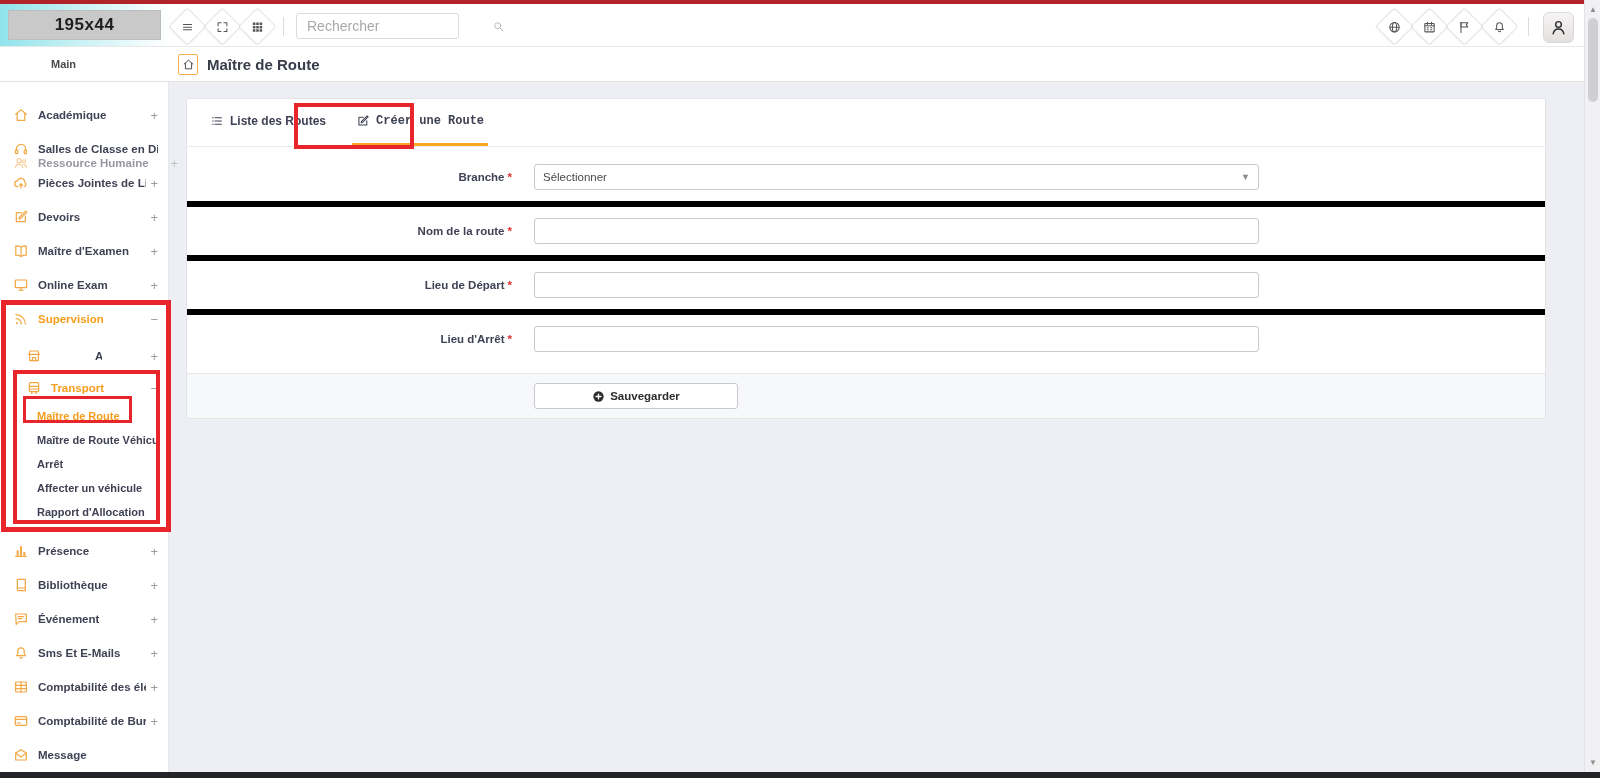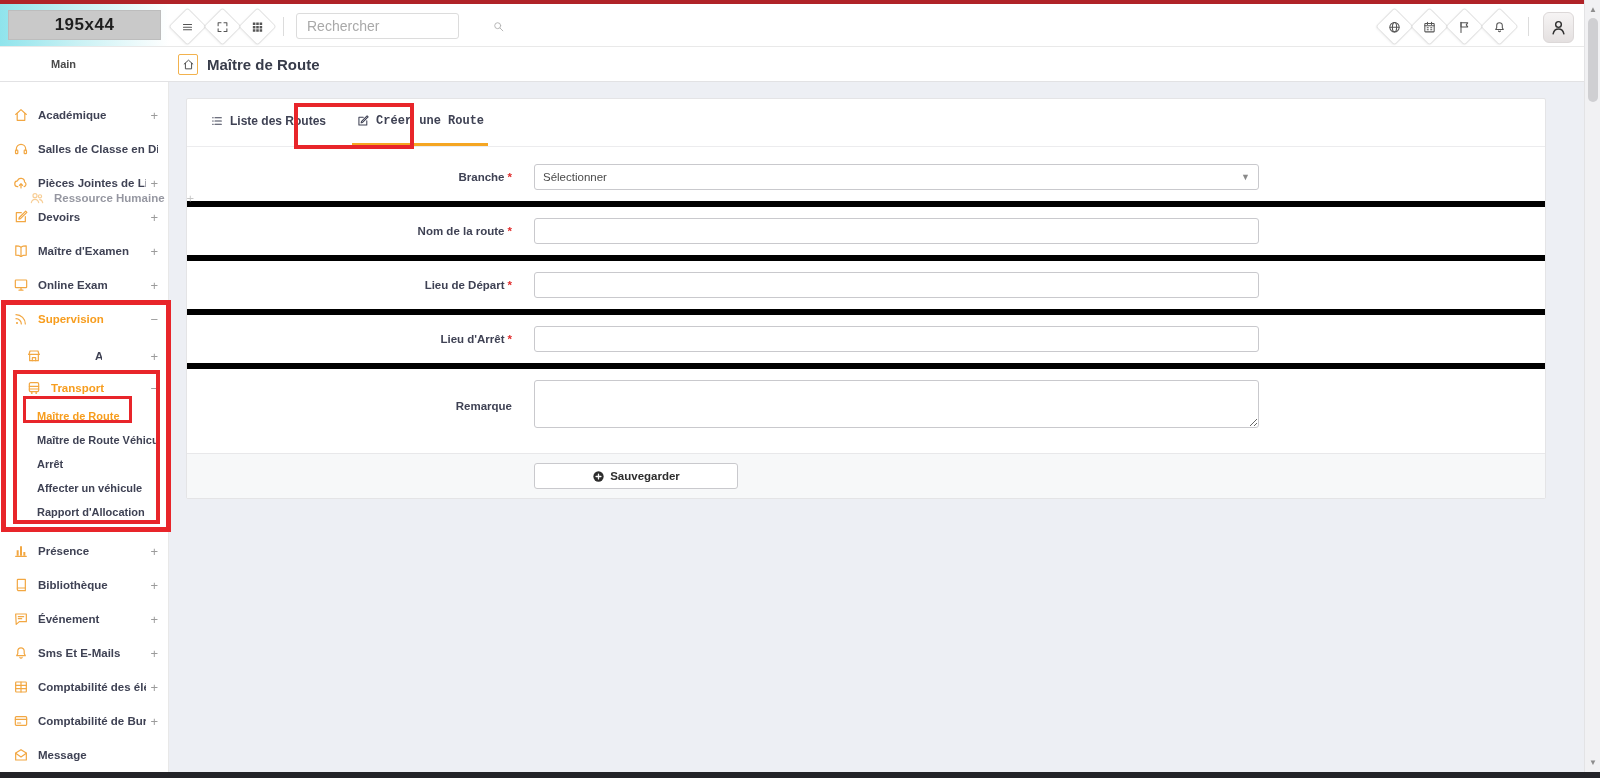--- a/index.html
+++ b/index.html
@@ -57,21 +57,21 @@
   .sitem .ic { width:16px; height:16px; color:#f2a742; margin-right:9px; flex:none; }
   .sitem .slabel { flex:1; font-size:11.5px; font-weight:bold; color:#3f4254;
     white-space:nowrap; overflow:hidden; }
   .sitem .sexpand { font-size:13px; color:#9b9b9b; flex:none; padding-left:4px; }
   .sitem.lvl1 { padding-left:26px; height:32px; }
   .sitem.lvl2 { padding-left:37px; height:24px; }
   .sitem.lvl2 .slabel { font-size:11px; }
   .sitem.active .slabel { color:#f79d1e; }
   .sitem.gap-top { margin-top:4px;gap:44px; }
   .sitem.gap-top-lg { margin-top:10px; }
-  #clipped-item { position:absolute; left:16px; top:69px; width:188px; height:24px; z-index:4; opacity:.55;margin-top:35px; }
+  #clipped-item { position:absolute; left:0; top:69px; width:188px; height:24px; z-index:4; opacity:.55; }
   #clipped-item .sitem { height:24px; }
 
   
   #content { position:absolute; left:169px; top:82px; width:1415px; height:692px; background:#edeff4; }
   #card { position:absolute; left:17px; top:16px; width:1360px; background:#fff;
     border:1px solid #e4e4e6; border-radius:2px; }
   #tabs { display:flex; align-items:stretch; height:48px; border-bottom:1px solid #ececee; padding-left:19px; gap:22px; }
   .tab { display:flex; align-items:center; gap:6px; font-size:12px; font-weight:bold;
     color:#3f4254; padding:0 4px; cursor:pointer; border-bottom:3px solid transparent; }
   .tab .ic { width:14px; height:14px; color:#3f4254; }
@@ -387,24 +387,20 @@
           <div class="ffield"><input type="text" class="tinput" style=""></div>
         </div>
         <div class="frow">
           <div class="flabel"><span>Lieu de Départ</span><span class="req">*</span></div>
           <div class="ffield"><input type="text" class="tinput" style=""></div>
         </div>
         <div class="frow">
           <div class="flabel"><span>Lieu d'Arrêt</span><span class="req">*</span></div>
           <div class="ffield"><input type="text" class="tinput" style=""></div>
         </div>
-        <div class="frow">
-          <div class="flabel"><span>Remarque</span></div>
-          <div class="ffield"><textarea class="tinput" style=""></textarea></div>
-        </div>
       </div>
     <div id="card-footer">
       <button id="save-btn">
         <svg class="ic" viewBox="0 0 24 24" fill="none" stroke="currentColor" stroke-width="1.8" stroke-linecap="round" stroke-linejoin="round">
             <circle cx="12" cy="12" r="9.5" fill="currentColor" stroke="none"></circle>
             <path d="M12 7.5v9M7.5 12h9" stroke="#ffffff" stroke-width="2.4"></path>
           </svg>
         <span>Sauvegarder</span>
       </button>
     </div>

